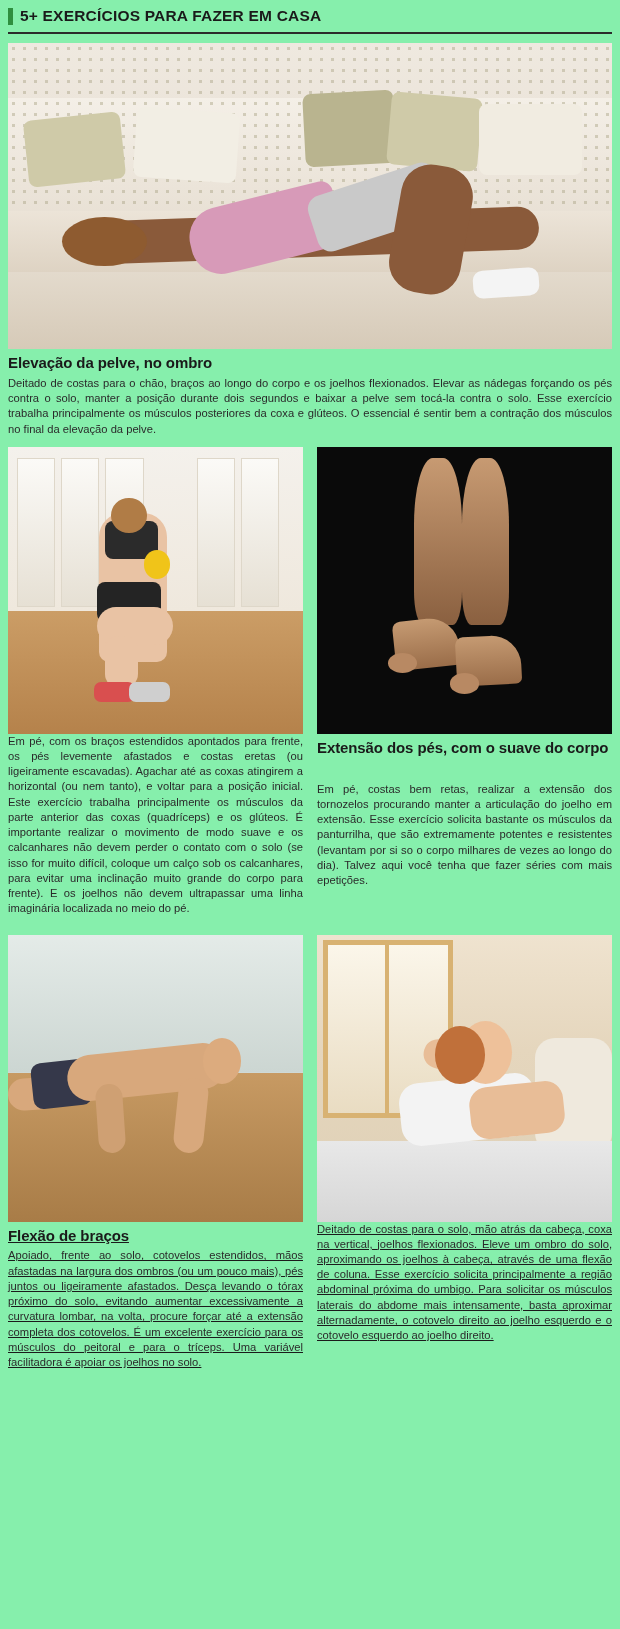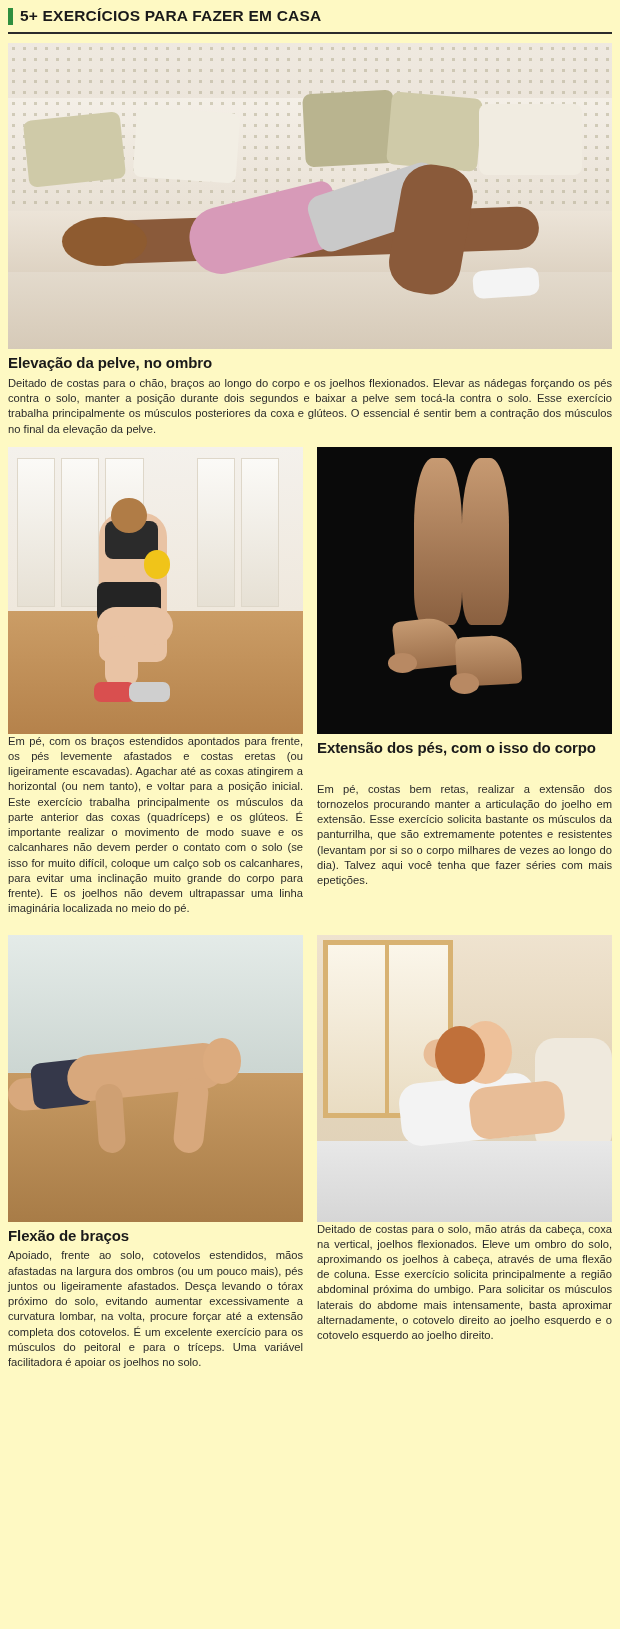--- a/index.html
+++ b/index.html
@@ -9,21 +9,21 @@
   }
   body {
     width: 620px;
     font-family: "Liberation Sans", sans-serif;
     color: #1b1b1b;
   }
   .page {
     width: 620px;
     min-height: 1629px;
     position: relative;
-    background: #fef9c3;
+    background: #86efac;
     padding: 0 8px;
   }
 
   
   .header {
     display: flex;
     align-items: center;
     height: 34px;
     border-bottom: 2px solid #2b2b2b;
     padding-left: 0;
@@ -325,26 +325,26 @@
       <div class="photo p3">
         <div class="ph-inner">
           <div class="calf c1"></div>
           <div class="calf c2"></div>
           <div class="foot f1"></div>
           <div class="foot f2"></div>
           <div class="toe t1"></div>
           <div class="toe t2"></div>
         </div>
       </div>
-      <div class="caption cap-tall">Extensão dos pés, com o isso do corpo</div>
+      <div class="caption cap-tall">Extensão dos pés, com o suave do corpo</div>
       <div class="body-text">Em pé, costas bem retas, realizar a extensão dos tornozelos procurando manter a articulação do joelho em extensão. Esse exercício solicita bastante os músculos da panturrilha, que são extremamente potentes e resistentes (levantam por si so o corpo milhares de vezes ao longo do dia). Talvez aqui você tenha que fazer séries com mais epetições.</div>
     </div>
   </div>
 
-  <div class="row" style="margin-top:18px;">
+  <div class="row" style="margin-top:18px;text-decoration:underline;">
     <div class="col">
       <div class="photo p4">
         <div class="ph-inner">
           <div class="wall"></div>
           <div class="leg"></div>
           <div class="short"></div>
           <div class="torso"></div>
           <div class="arm2"></div>
           <div class="arm"></div>
           <div class="head"></div>

